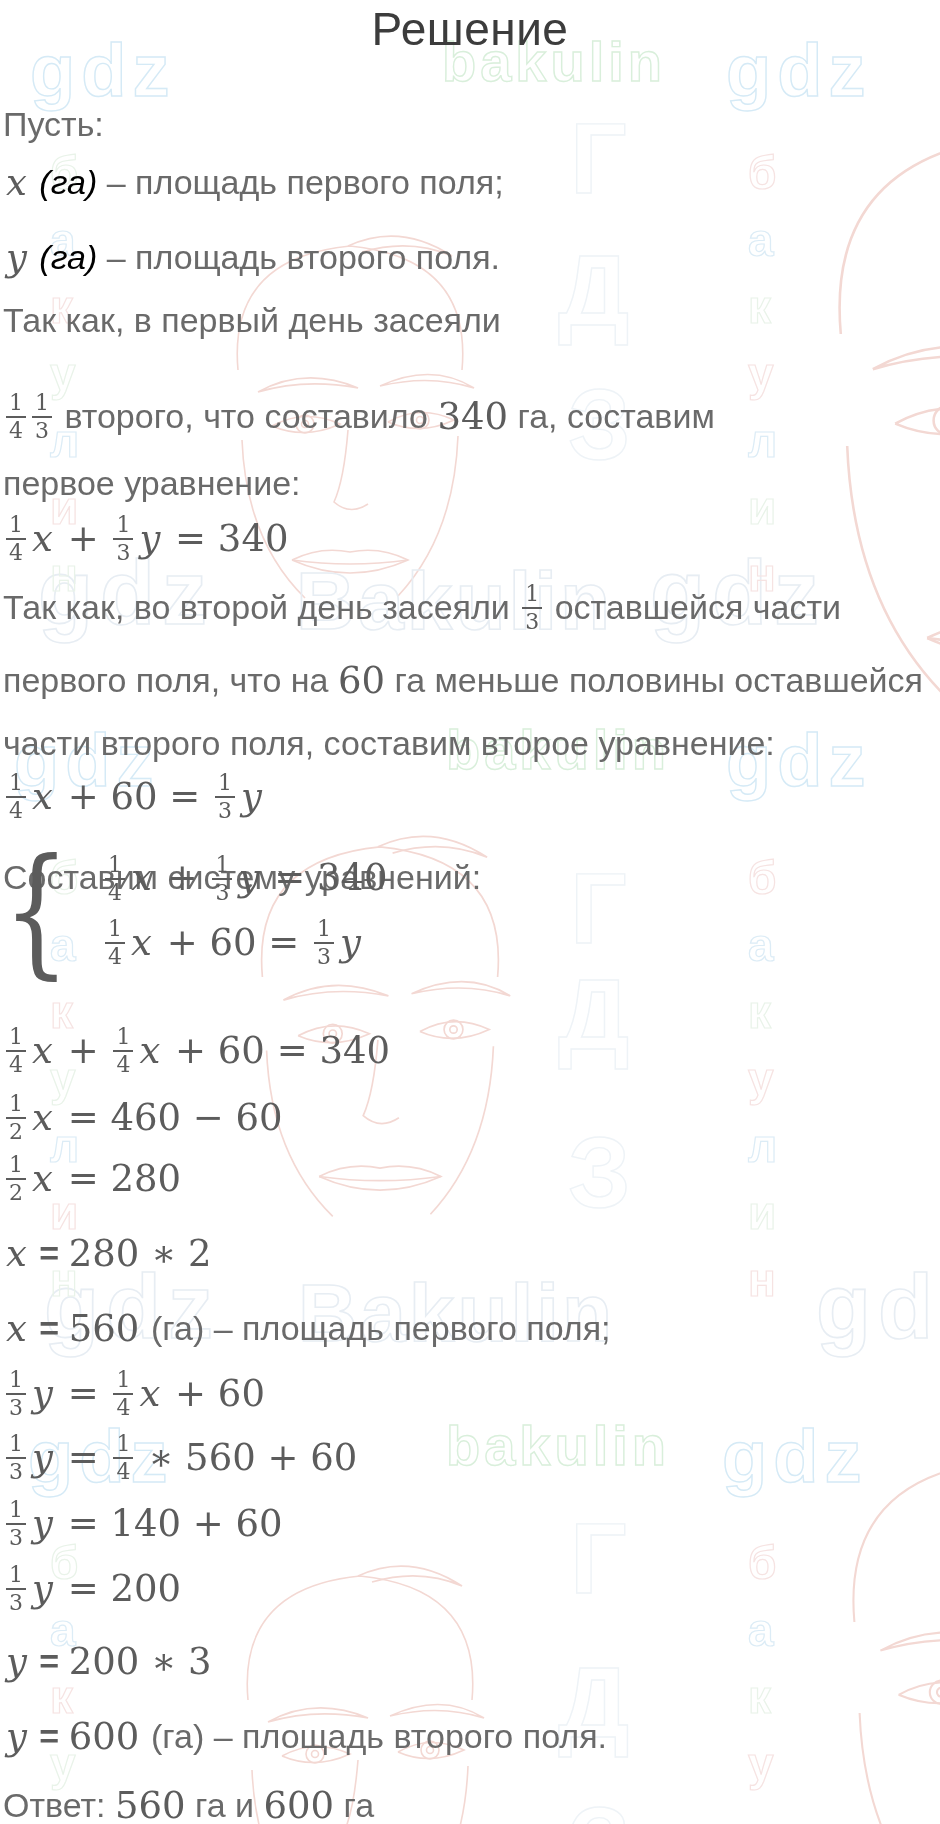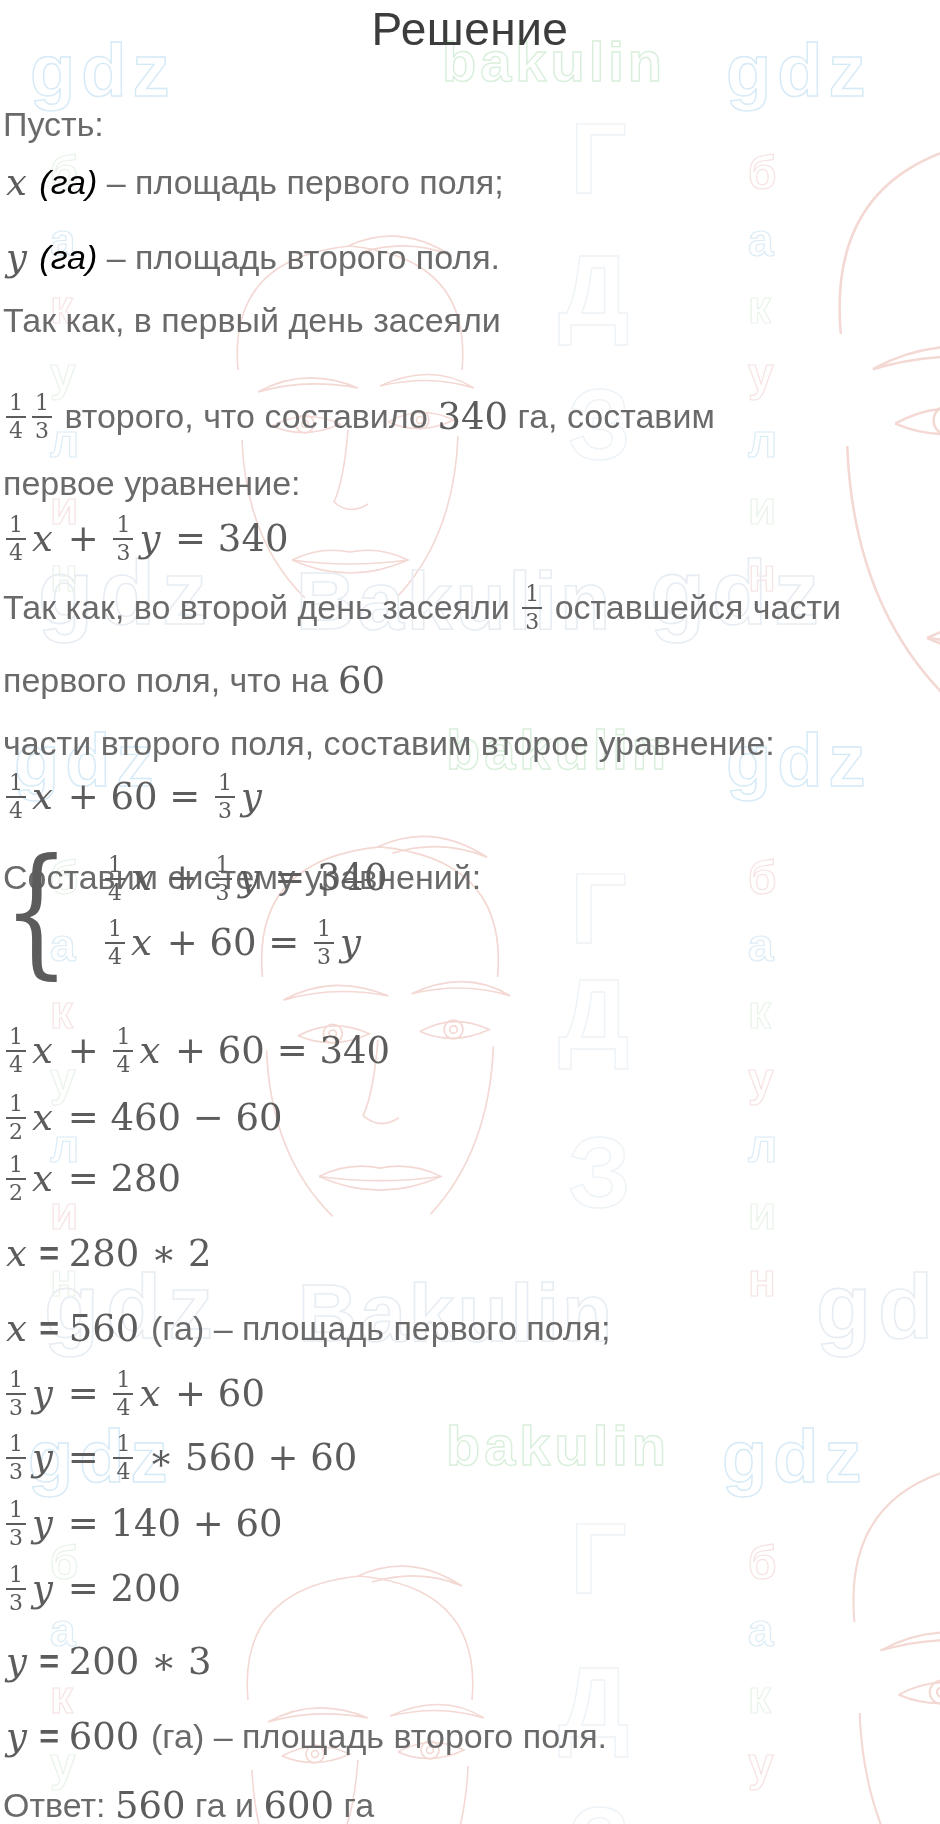--- a/index.html
+++ b/index.html
@@ -139,21 +139,21 @@
 
   <div id="content">
       <div class="line" style="top: 92px;"><span class="t-x">Пусть:</span></div>
       <div class="line" style="top: 150px;"><span class="t-v">x</span><span class="t-i"> (га) </span><span class="t-x">– площадь первого поля;</span></div>
       <div class="line" style="top: 225px;"><span class="t-v">y</span><span class="t-i"> (га) </span><span class="t-x">– площадь второго поля.</span></div>
       <div class="line" style="top: 288px;"><span class="t-x">Так как, в первый день засеяли</span></div>
       <div class="line" style="top: 384px;"><span class="frac"><span class="fn">1</span><span class="fd">4</span></span><span class="frac"><span class="fn">1</span><span class="fd">3</span></span><span class="t-x"> второго, что составило </span><span class="t-m">340</span><span class="t-x"> га, составим</span></div>
       <div class="line" style="top: 451px;"><span class="t-x">первое уравнение:</span></div>
       <div class="line" style="top: 506px;"><span class="frac"><span class="fn">1</span><span class="fd">4</span></span><span class="t-v">x</span><span class="t-m"> + </span><span class="frac"><span class="fn">1</span><span class="fd">3</span></span><span class="t-v">y</span><span class="t-m"> = 340</span></div>
       <div class="line" style="top: 575px;"><span class="t-x">Так как, во второй день засеяли </span><span class="frac"><span class="fn">1</span><span class="fd">3</span></span><span class="t-x"> оставшейся части</span></div>
-      <div class="line" style="top: 648px;"><span class="t-x">первого поля, что на </span><span class="t-m">60</span></div>
+      <div class="line" style="top: 648px;"><span class="t-x">первого поля, что на </span><span class="t-m">60</span><span class="t-x"> га меньше половины оставшейся</span></div>
       <div class="line" style="top: 711px;"><span class="t-x">части второго поля, составим второе уравнение:</span></div>
       <div class="line" style="top: 764px;"><span class="frac"><span class="fn">1</span><span class="fd">4</span></span><span class="t-v">x</span><span class="t-m"> + 60 = </span><span class="frac"><span class="fn">1</span><span class="fd">3</span></span><span class="t-v">y</span></div>
       <div class="line" style="top: 845px;"><span class="t-x">Составим систему уравнений:</span></div>
       <div class="line" style="top: 878px;"><div class="sys"><span class="brace">{</span><div class="rows"><div class="row"><span class="frac"><span class="fn">1</span><span class="fd">4</span></span><span class="t-v">x</span><span class="t-m"> + </span><span class="frac"><span class="fn">1</span><span class="fd">3</span></span><span class="t-v">y</span><span class="t-m"> = 340</span></div><div class="row"><span class="frac"><span class="fn">1</span><span class="fd">4</span></span><span class="t-v">x</span><span class="t-m"> + 60 = </span><span class="frac"><span class="fn">1</span><span class="fd">3</span></span><span class="t-v">y</span></div></div></div></div>
       <div class="line" style="top: 1018px;"><span class="frac"><span class="fn">1</span><span class="fd">4</span></span><span class="t-v">x</span><span class="t-m"> + </span><span class="frac"><span class="fn">1</span><span class="fd">4</span></span><span class="t-v">x</span><span class="t-m"> + 60 = 340</span></div>
       <div class="line" style="top: 1085px;"><span class="frac"><span class="fn">1</span><span class="fd">2</span></span><span class="t-v">x</span><span class="t-m"> = 460 − 60</span></div>
       <div class="line" style="top: 1146px;"><span class="frac"><span class="fn">1</span><span class="fd">2</span></span><span class="t-v">x</span><span class="t-m"> = 280</span></div>
       <div class="line" style="top: 1221px;"><span class="t-v">x</span><span class="t-b"> = </span><span class="t-m">280 ∗ 2</span></div>
       <div class="line" style="top: 1296px;"><span class="t-v">x</span><span class="t-b"> = </span><span class="t-m">560 </span><span class="t-x">(га) – площадь первого поля;</span></div>
       <div class="line" style="top: 1361px;"><span class="frac"><span class="fn">1</span><span class="fd">3</span></span><span class="t-v">y</span><span class="t-m"> = </span><span class="frac"><span class="fn">1</span><span class="fd">4</span></span><span class="t-v">x</span><span class="t-m"> + 60</span></div>

